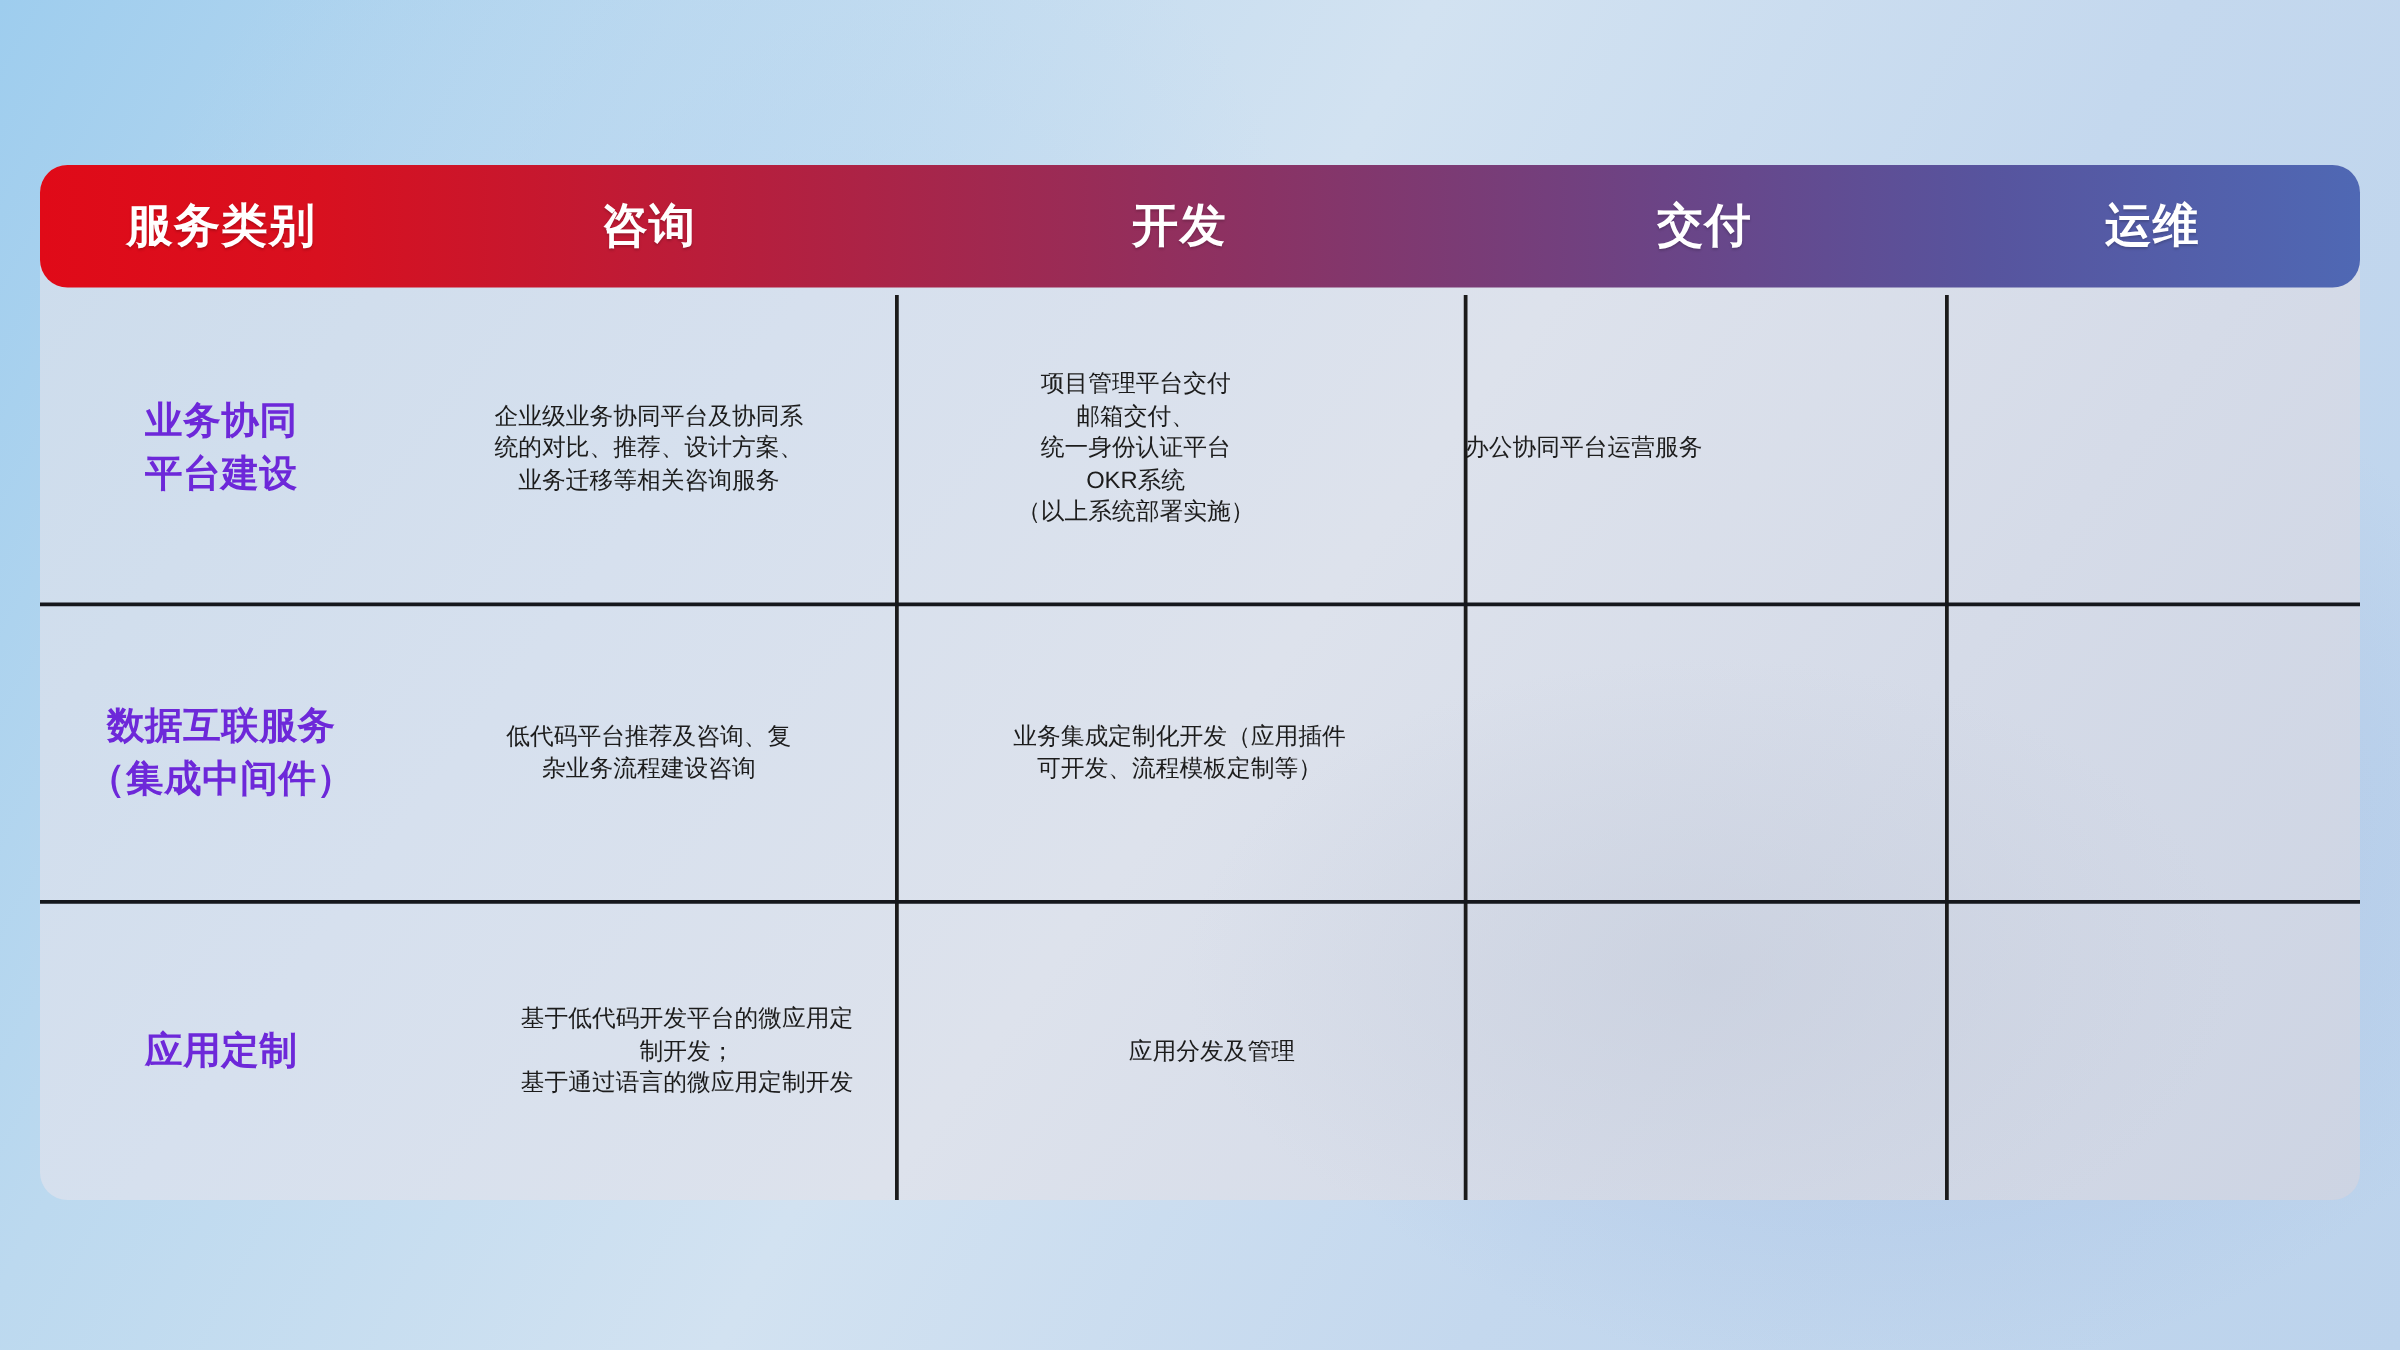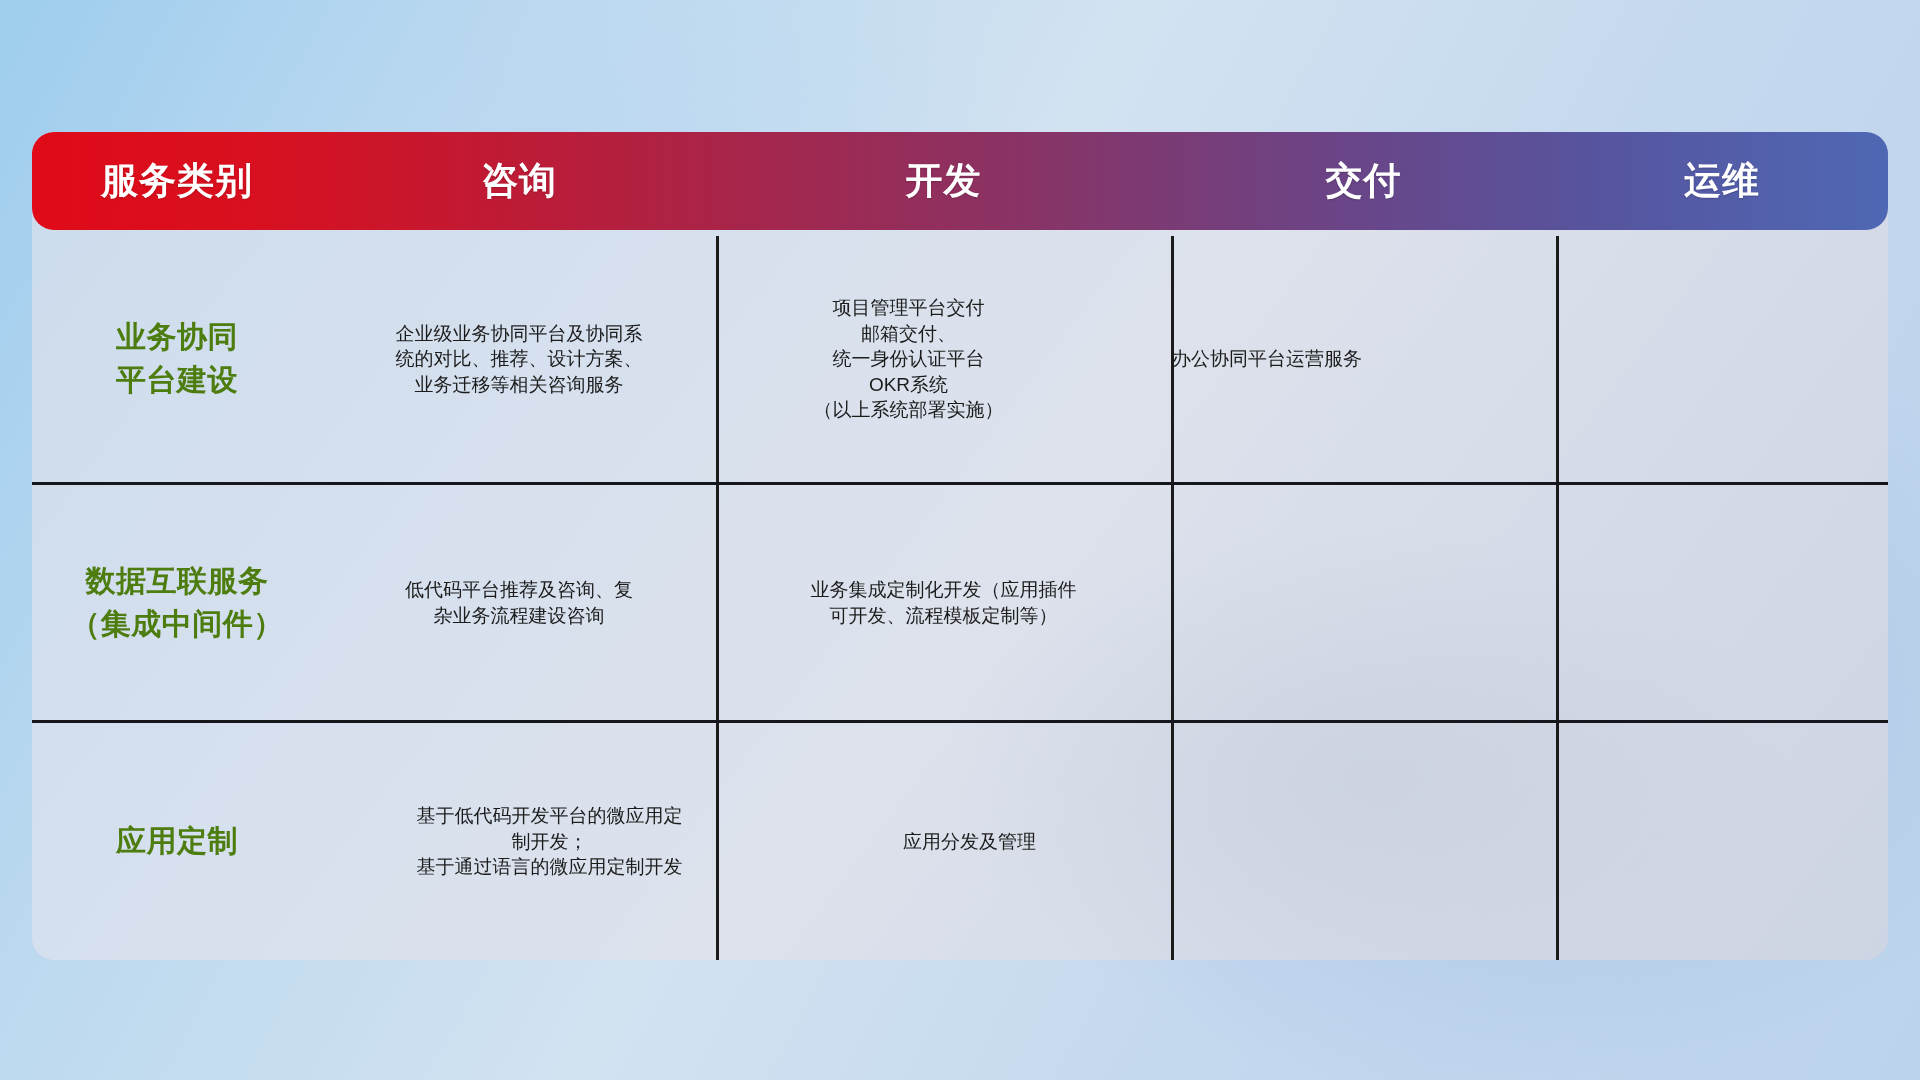--- a/index.html
+++ b/index.html
@@ -117,21 +117,21 @@
     box-sizing: border-box;
     padding: 0 14px;
     text-align: center;
     color: #1c1c1c;
     font-size: 19px;
     line-height: 1.34;
     white-space: pre-line;
   }
 
   .cat {
-    color: #4d7c0f;
+    color: #6d28d9;
     font-weight: bold;
     font-size: 30px;
     line-height: 1.42;
     letter-spacing: 0.5px;
   }
 </style>
 </head>
 <body>
 
 <div class="table-wrap">

